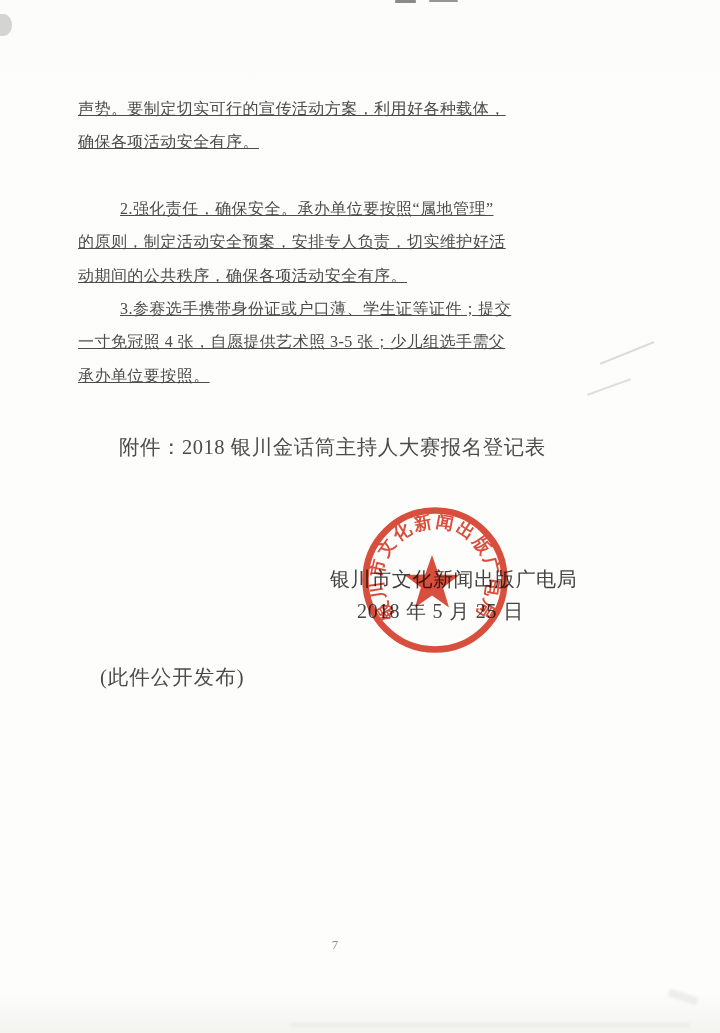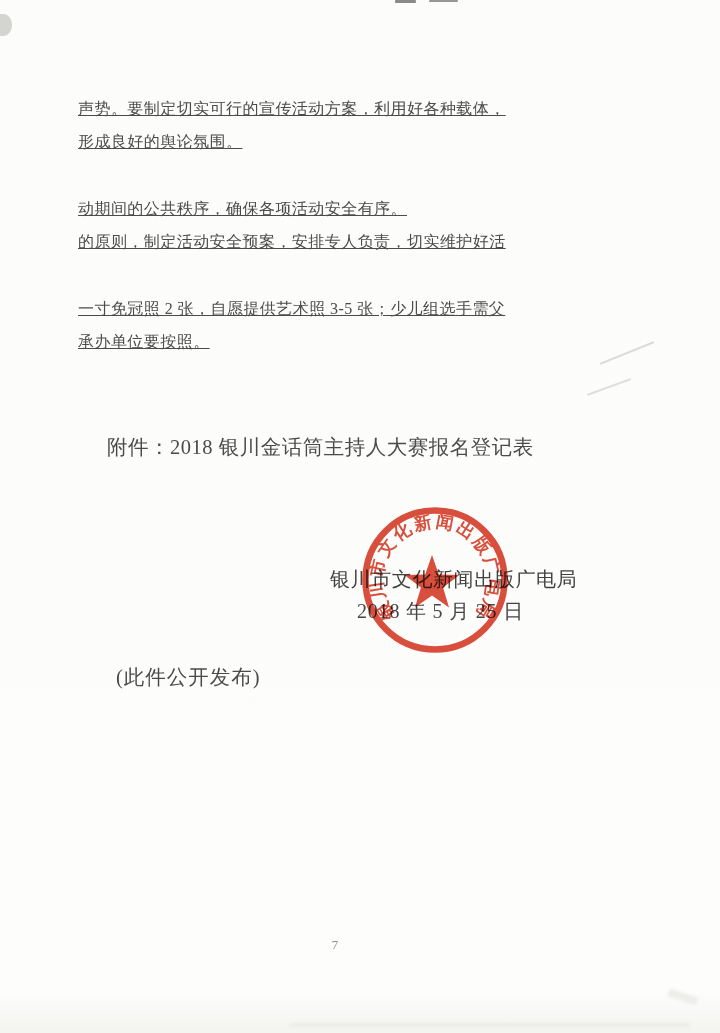--- a/index.html
+++ b/index.html
@@ -13,33 +13,33 @@
     position: absolute; inset: 0;
     background: linear-gradient(180deg, #fcfcfb 0%, #fdfdfc 96%, #f3f3f0 100%);
   }
   .para { position: absolute; left: 78px; width: 585px; }
   .line {
     font-size: 16px; line-height: 33.4px; letter-spacing: 0.45px;
     white-space: nowrap; color: #4b4b4b; text-decoration: underline;
   }
   .line.indent { padding-left: 42px; }
   .attach-line {
-    position: absolute; left: 107px; top: 433px;
+    position: absolute; left: 119px; top: 433px;
     font-size: 20.5px; letter-spacing: 0.5px; color: #4b4b4b; white-space: nowrap;
   }
   .issuer-line {
     position: absolute; left: 330px; top: 566px;
     font-size: 20px; letter-spacing: 0.6px; color: #424242; white-space: nowrap;
   }
   .date-line {
     position: absolute; left: 357px; top: 598px;
     font-size: 20px; letter-spacing: 0.8px; color: #454545; white-space: nowrap;
   }
   .release-note {
-    position: absolute; left: 116px; top: 663px;
+    position: absolute; left: 100px; top: 663px;
     font-size: 20.5px; letter-spacing: 1px; color: #4b4b4b; white-space: nowrap;
   }
   .page-number {
     position: absolute; left: 283px; top: 937px; width: 104px;
     text-align: center; font-size: 13px; color: #8f8f8f;
   }
   .seal {
     position: absolute; left: 352px; top: 497px; width: 166px; height: 166px;
     mix-blend-mode: multiply; opacity: 0.92;
   }
@@ -58,28 +58,30 @@
   .a-bottom { left: 290px; top: 1023px; width: 400px; height: 4px; background: #ecece9; filter: blur(1.5px); }
   .a-br { left: 668px; top: 993px; width: 30px; height: 8px; background: #ededea; transform: rotate(18deg); filter: blur(1.5px); }
 </style>
 </head>
 <body>
 
 <div class="page">
 
   <div class="para" style="top:92px">
       <div class="line">声势。要制定切实可行的宣传活动方案，利用好各种载体，</div>
-      <div class="line">形成良好的舆论氛围。</div>
+      <div class="line">确保各项活动安全有序。</div>
     </div>
   <div class="para" style="top:192px">
+      <div class="line indent">2.强化责任，确保安全。承办单位要按照“属地管理”</div>
+      <div class="line">的原则，制定活动安全预案，安排专人负责，切实维护好活</div>
       <div class="line">动期间的公共秩序，确保各项活动安全有序。</div>
-      <div class="line">的原则，制定活动安全预案，安排专人负责，切实维护好活</div>
     </div>
   <div class="para" style="top:292px">
-      <div class="line">一寸免冠照 2 张，自愿提供艺术照 3-5 张；少儿组选手需父</div>
+      <div class="line indent">3.参赛选手携带身份证或户口薄、学生证等证件；提交</div>
+      <div class="line">一寸免冠照 4 张，自愿提供艺术照 3-5 张；少儿组选手需父</div>
       <div class="line">承办单位要按照。</div>
     </div>
 
   <div class="attach-line">附件：2018 银川金话筒主持人大赛报名登记表</div>
 
   <div class="issuer-line">银川市文化新闻出版广电局</div>
   <div class="date-line">2018 年 5 月 25 日</div>
 
   <div class="seal">
     <svg viewBox="-83 -83 166 166" xmlns="http://www.w3.org/2000/svg">

